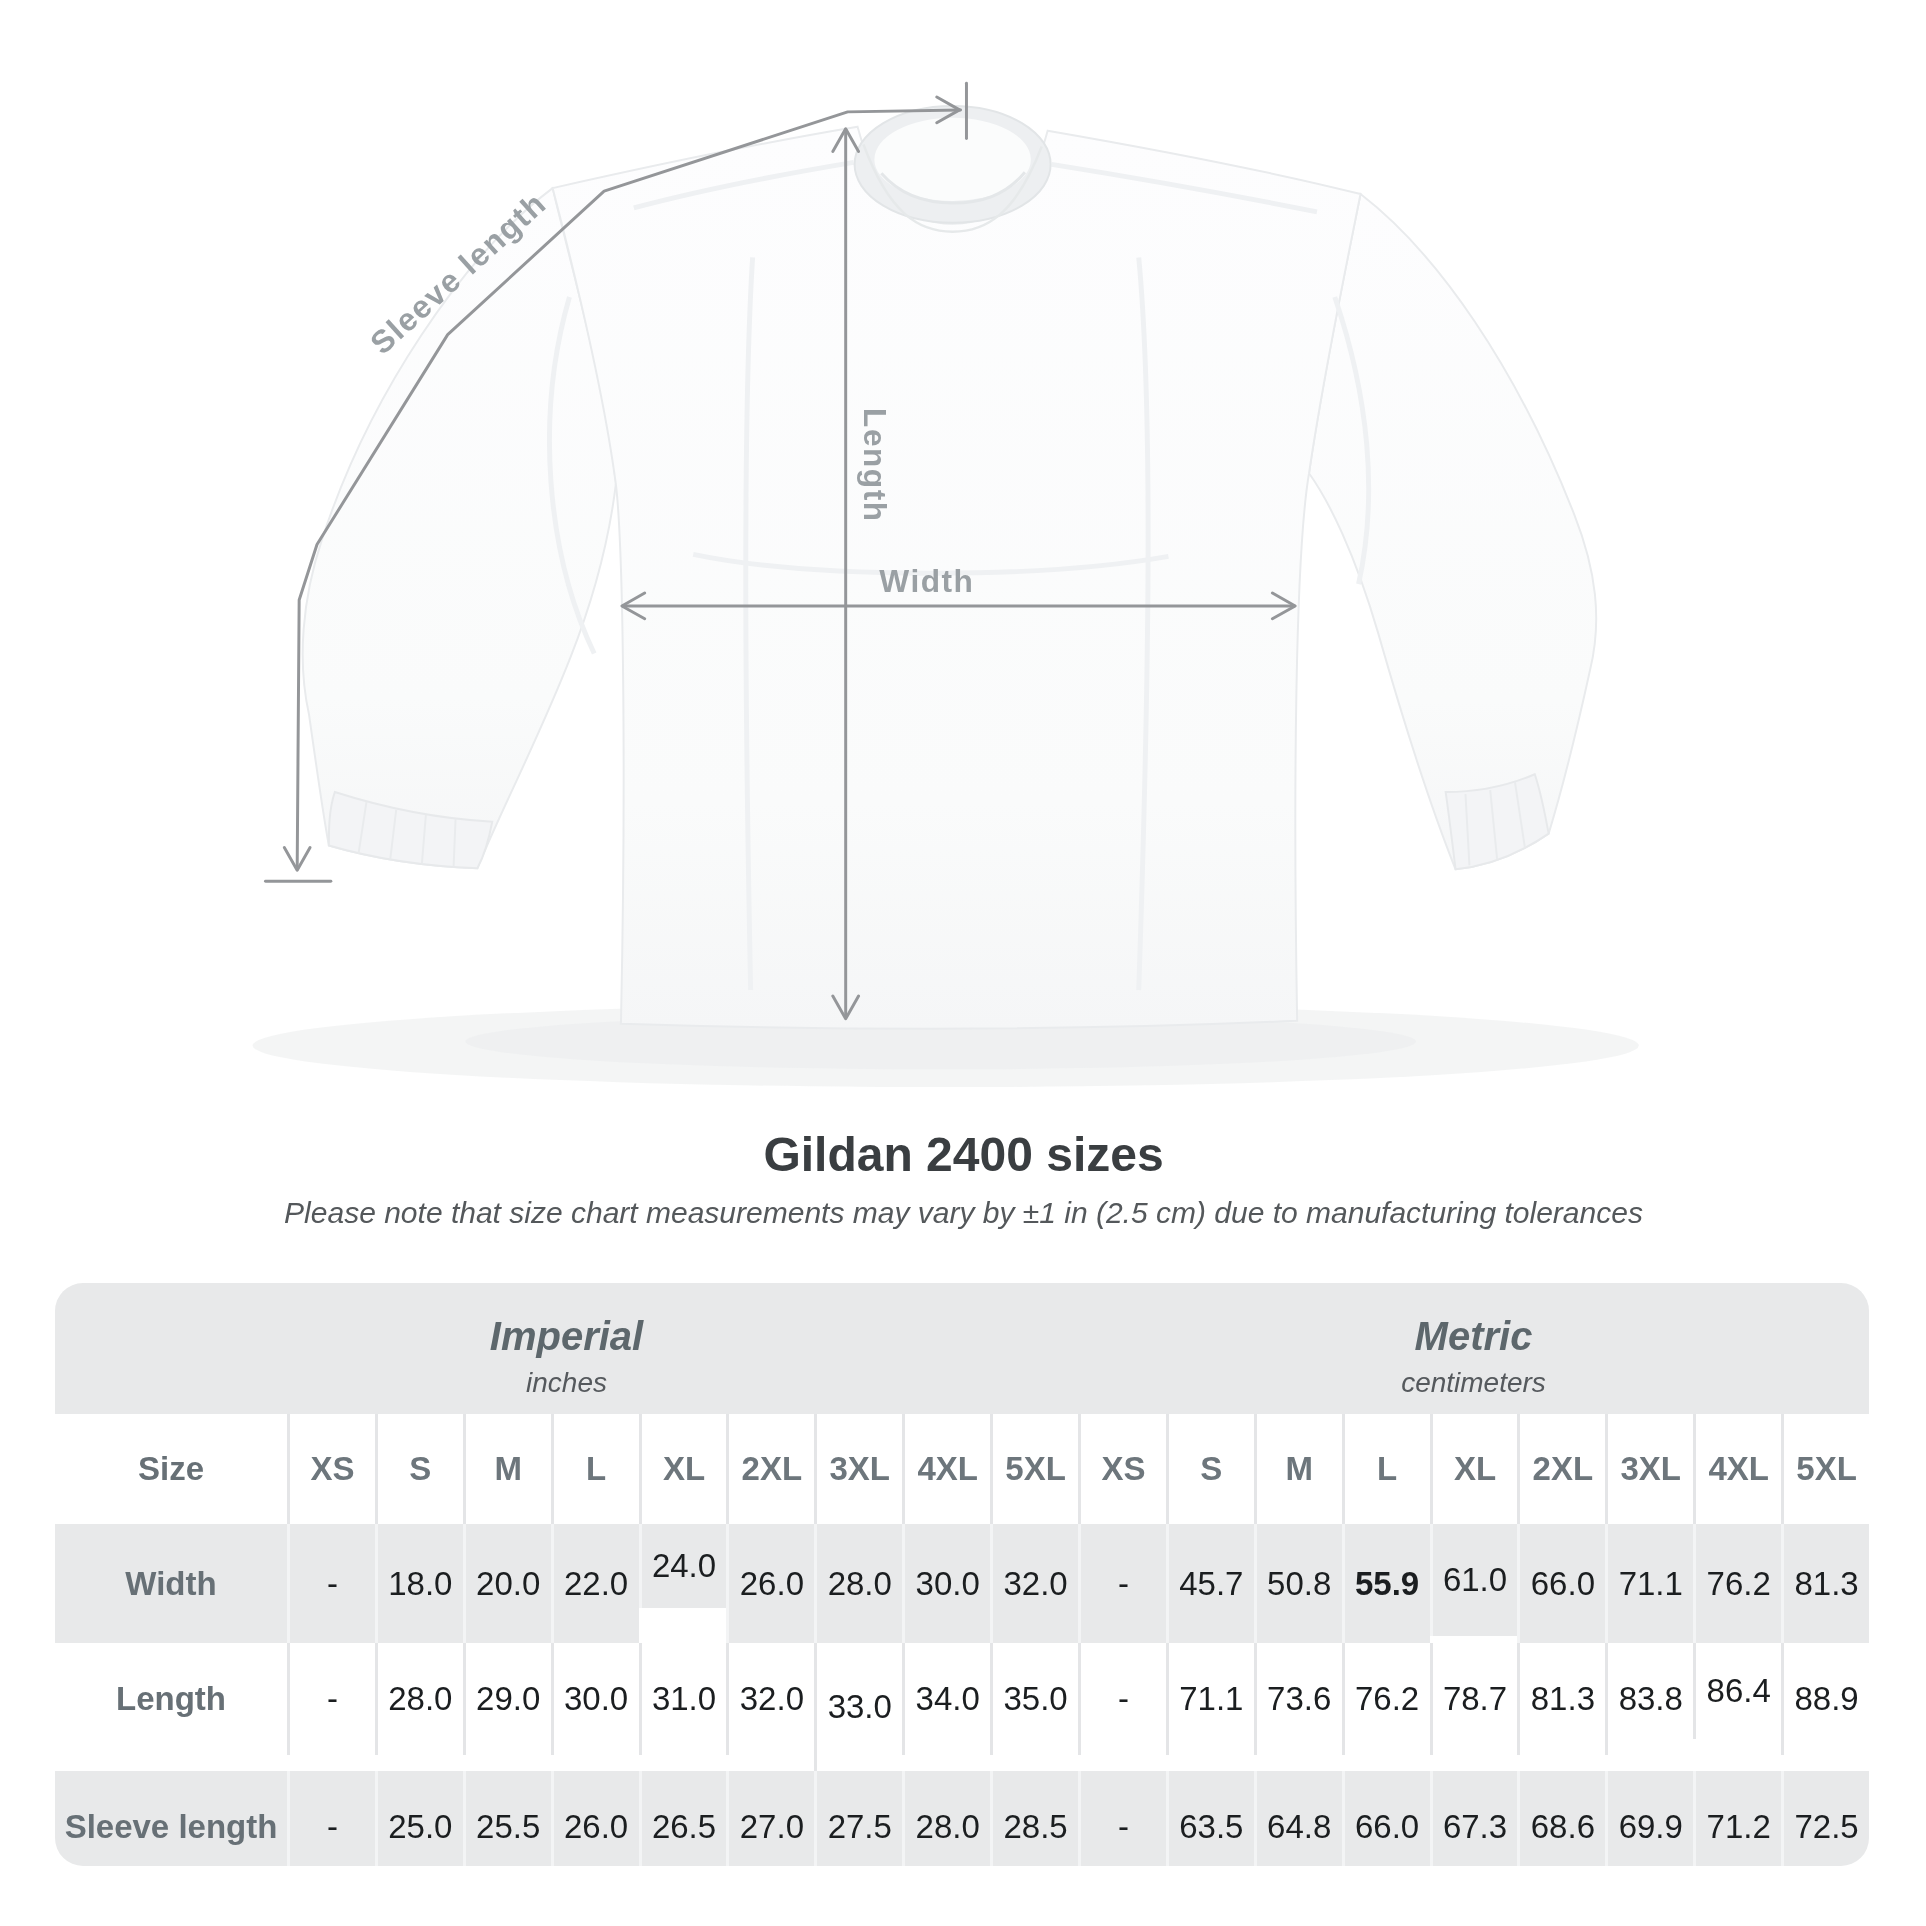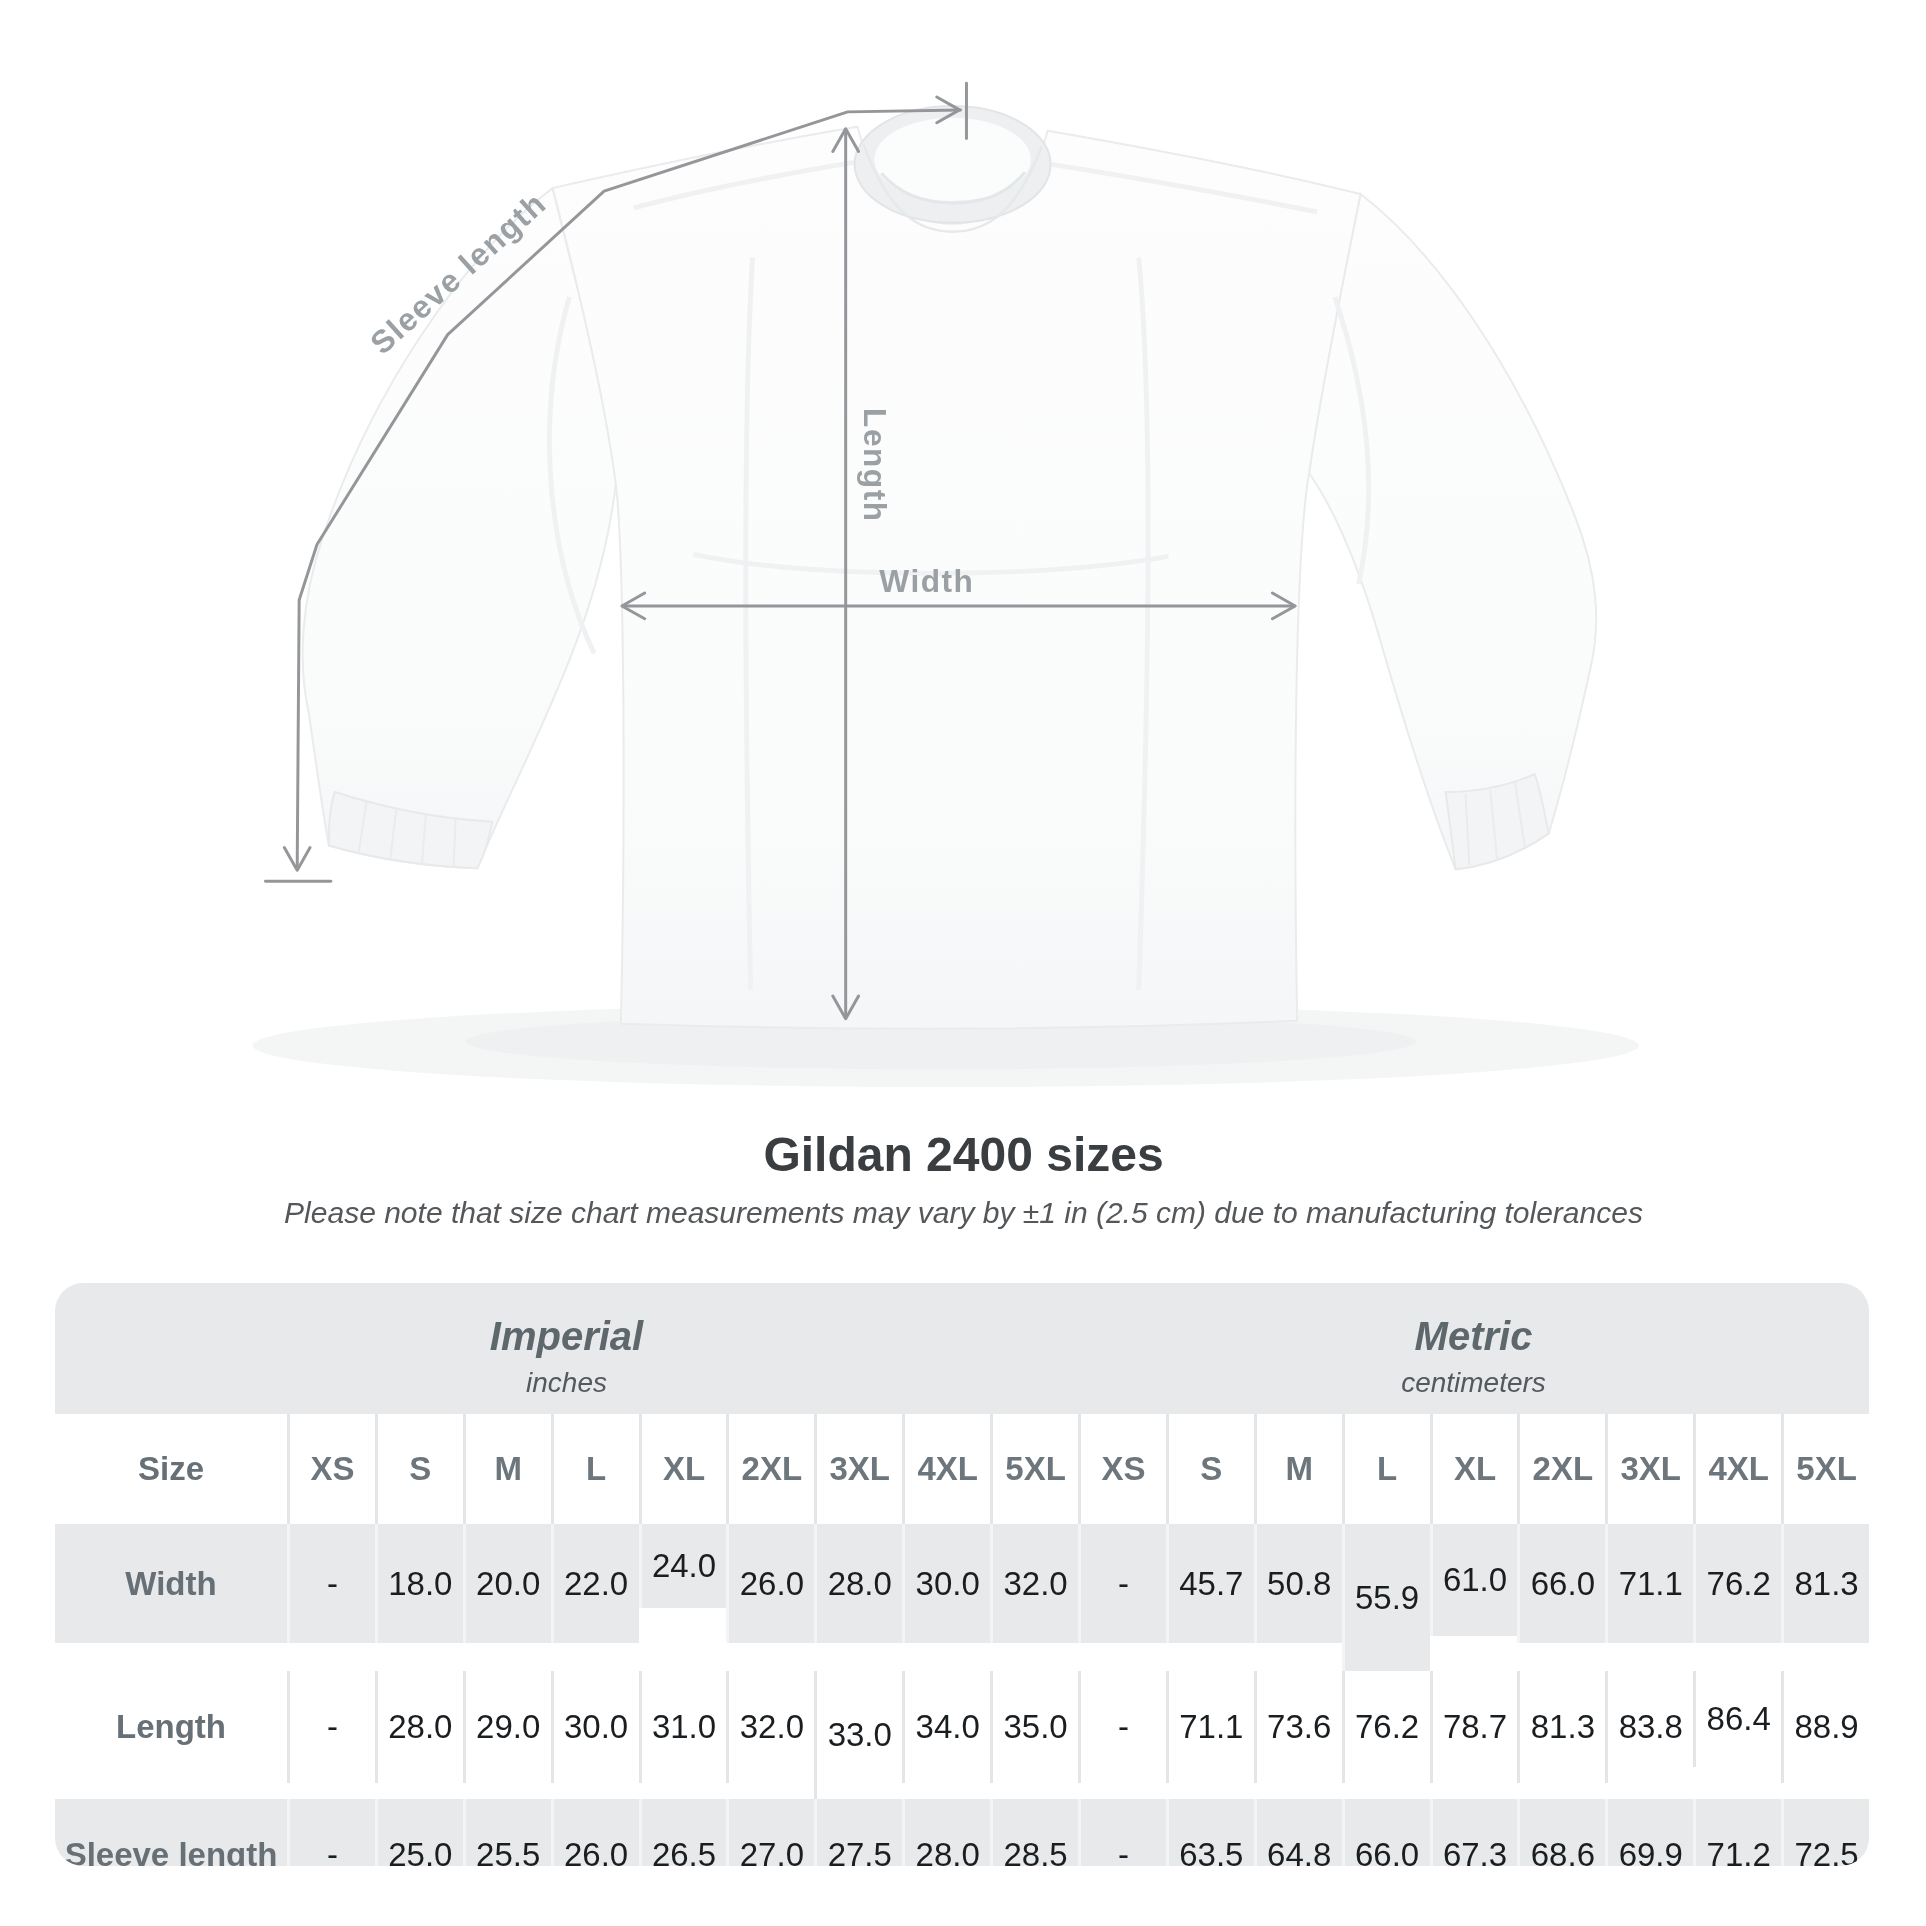--- a/index.html
+++ b/index.html
@@ -158,21 +158,21 @@
         <div class="cell val sep bg-g" style="height: 119px;">20.0</div>
         <div class="cell val sep bg-g" style="height: 119px;">22.0</div>
         <div class="cell val sep bg-g" style="height: 84px;">24.0</div>
         <div class="cell val sep bg-g" style="height: 119px;">26.0</div>
         <div class="cell val sep bg-g" style="height: 119px;">28.0</div>
         <div class="cell val sep bg-g" style="height: 119px;">30.0</div>
         <div class="cell val sep bg-g" style="height: 119px;">32.0</div>
         <div class="cell val sep bg-g" style="height: 119px;">-</div>
         <div class="cell val sep bg-g" style="height: 119px;">45.7</div>
         <div class="cell val sep bg-g" style="height: 119px;">50.8</div>
-        <div class="cell val sep bg-g" style="height: 147px;">55.9</div>
+        <div class="cell val sep bg-g" style="height: 119px; font-weight: bold;">55.9</div>
         <div class="cell val sep bg-g" style="height: 112px;">61.0</div>
         <div class="cell val sep bg-g" style="height: 119px;">66.0</div>
         <div class="cell val sep bg-g" style="height: 119px;">71.1</div>
         <div class="cell val sep bg-g" style="height: 119px;">76.2</div>
         <div class="cell val sep bg-g" style="height: 119px;">81.3</div>
         <div class="cell rowlabel" style="height: 112px;">Length</div>
         <div class="cell val sep" style="height: 112px;">-</div>
         <div class="cell val sep" style="height: 112px;">28.0</div>
         <div class="cell val sep" style="height: 112px;">29.0</div>
         <div class="cell val sep" style="height: 112px;">30.0</div>

